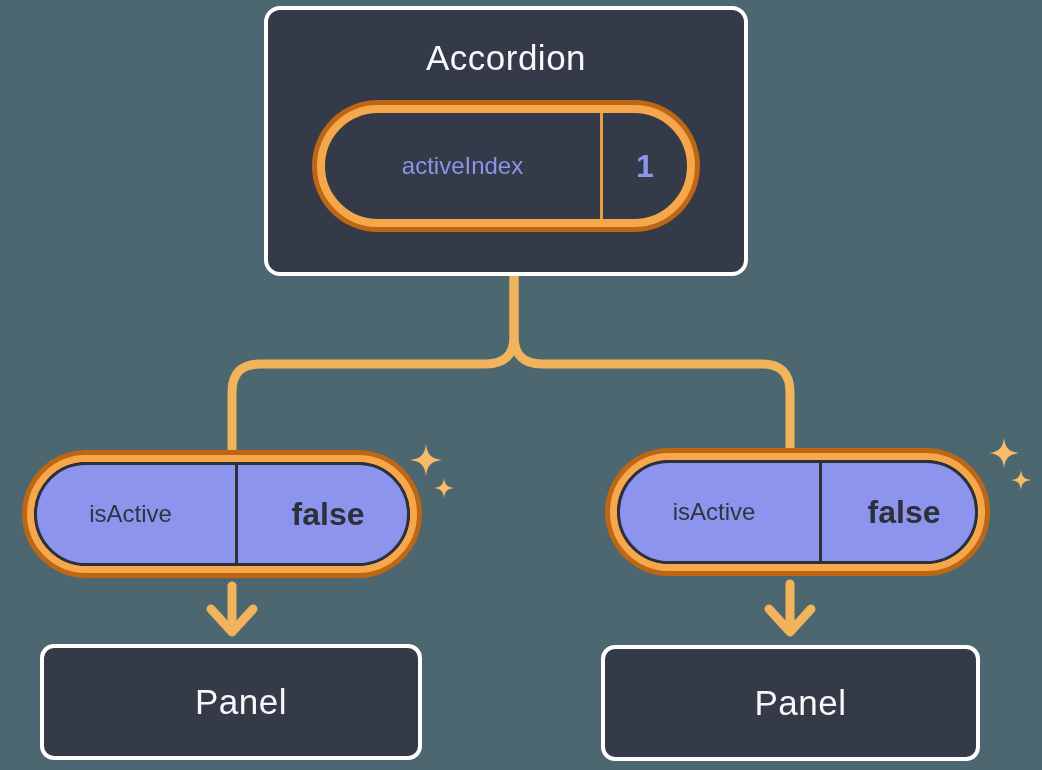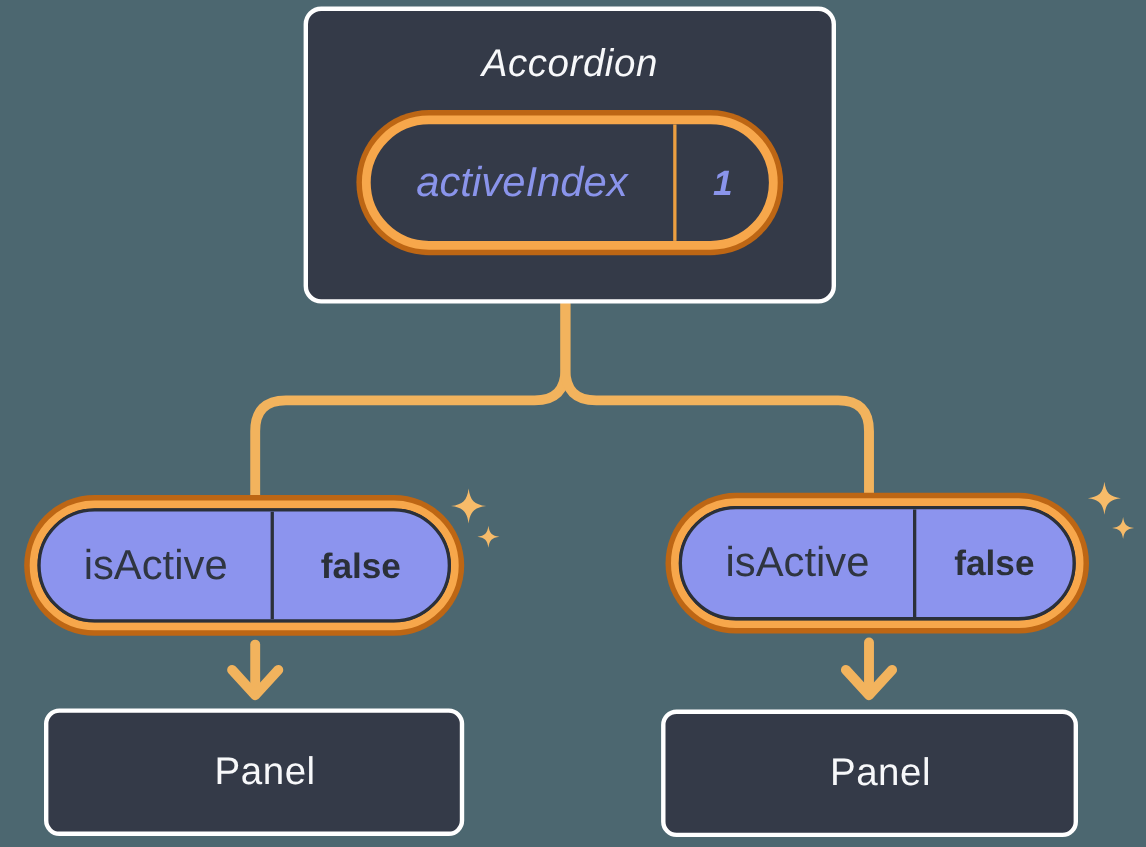--- a/index.html
+++ b/index.html
@@ -20,21 +20,21 @@
     border:4px solid #FFFFFF;
     border-radius:16px;
   }
   .node-title{
     text-align:center;
     color:#F7F8FA;
     font-size:35px;
     font-weight:500;
     letter-spacing:.5px;
   }
-  .accordion-node{left:276px;top:6px;width:484px;height:270px;font-style:italic;}
+  .accordion-node{left:264px;top:6px;width:484px;height:270px;}
   .accordion-node .node-title{margin-top:28px;}
   .panel-node{
     display:flex;align-items:center;justify-content:center;
     border-radius:14px;
     padding-left:20px;
   }
   .panel-left{left:40px;top:644px;width:382px;height:116px;}
   .panel-right{left:601px;top:645px;width:379px;height:116px;}
 
   
@@ -59,34 +59,35 @@
     border-width:7px;
     background:#2B3039;
   }
   .pill-purple-inner{
     flex:1;
     display:flex;align-items:stretch;
     background:#8C94EE;
     border:3px solid #2B3039;
     border-radius:999px;
     overflow:hidden;
+    gap:11px;
   }
   .pill-purple .pill-name{color:#2F3540;}
   .pill-purple .pill-value{color:#2B3039;}
   .pill-purple .pill-divider{width:3px;background:#2B3039;}
 
   .pill-left{left:27px;top:455px;width:390px;height:118px;}
   .pill-left .pill-value{width:158px;}
   .pill-right{left:610px;top:453px;width:375px;height:118px;}
   .pill-right .pill-value{width:142px;}
 
   .pill-name{
     flex:1;
     display:flex;align-items:center;justify-content:center;
-    font-size:38px;
+    font-size:24px;
   }
   .pill-value{
     display:flex;align-items:center;justify-content:center;
     font-size:32px;font-weight:700;
   }
 </style>
 </head>
 <body>
 
 <div class="stage">

